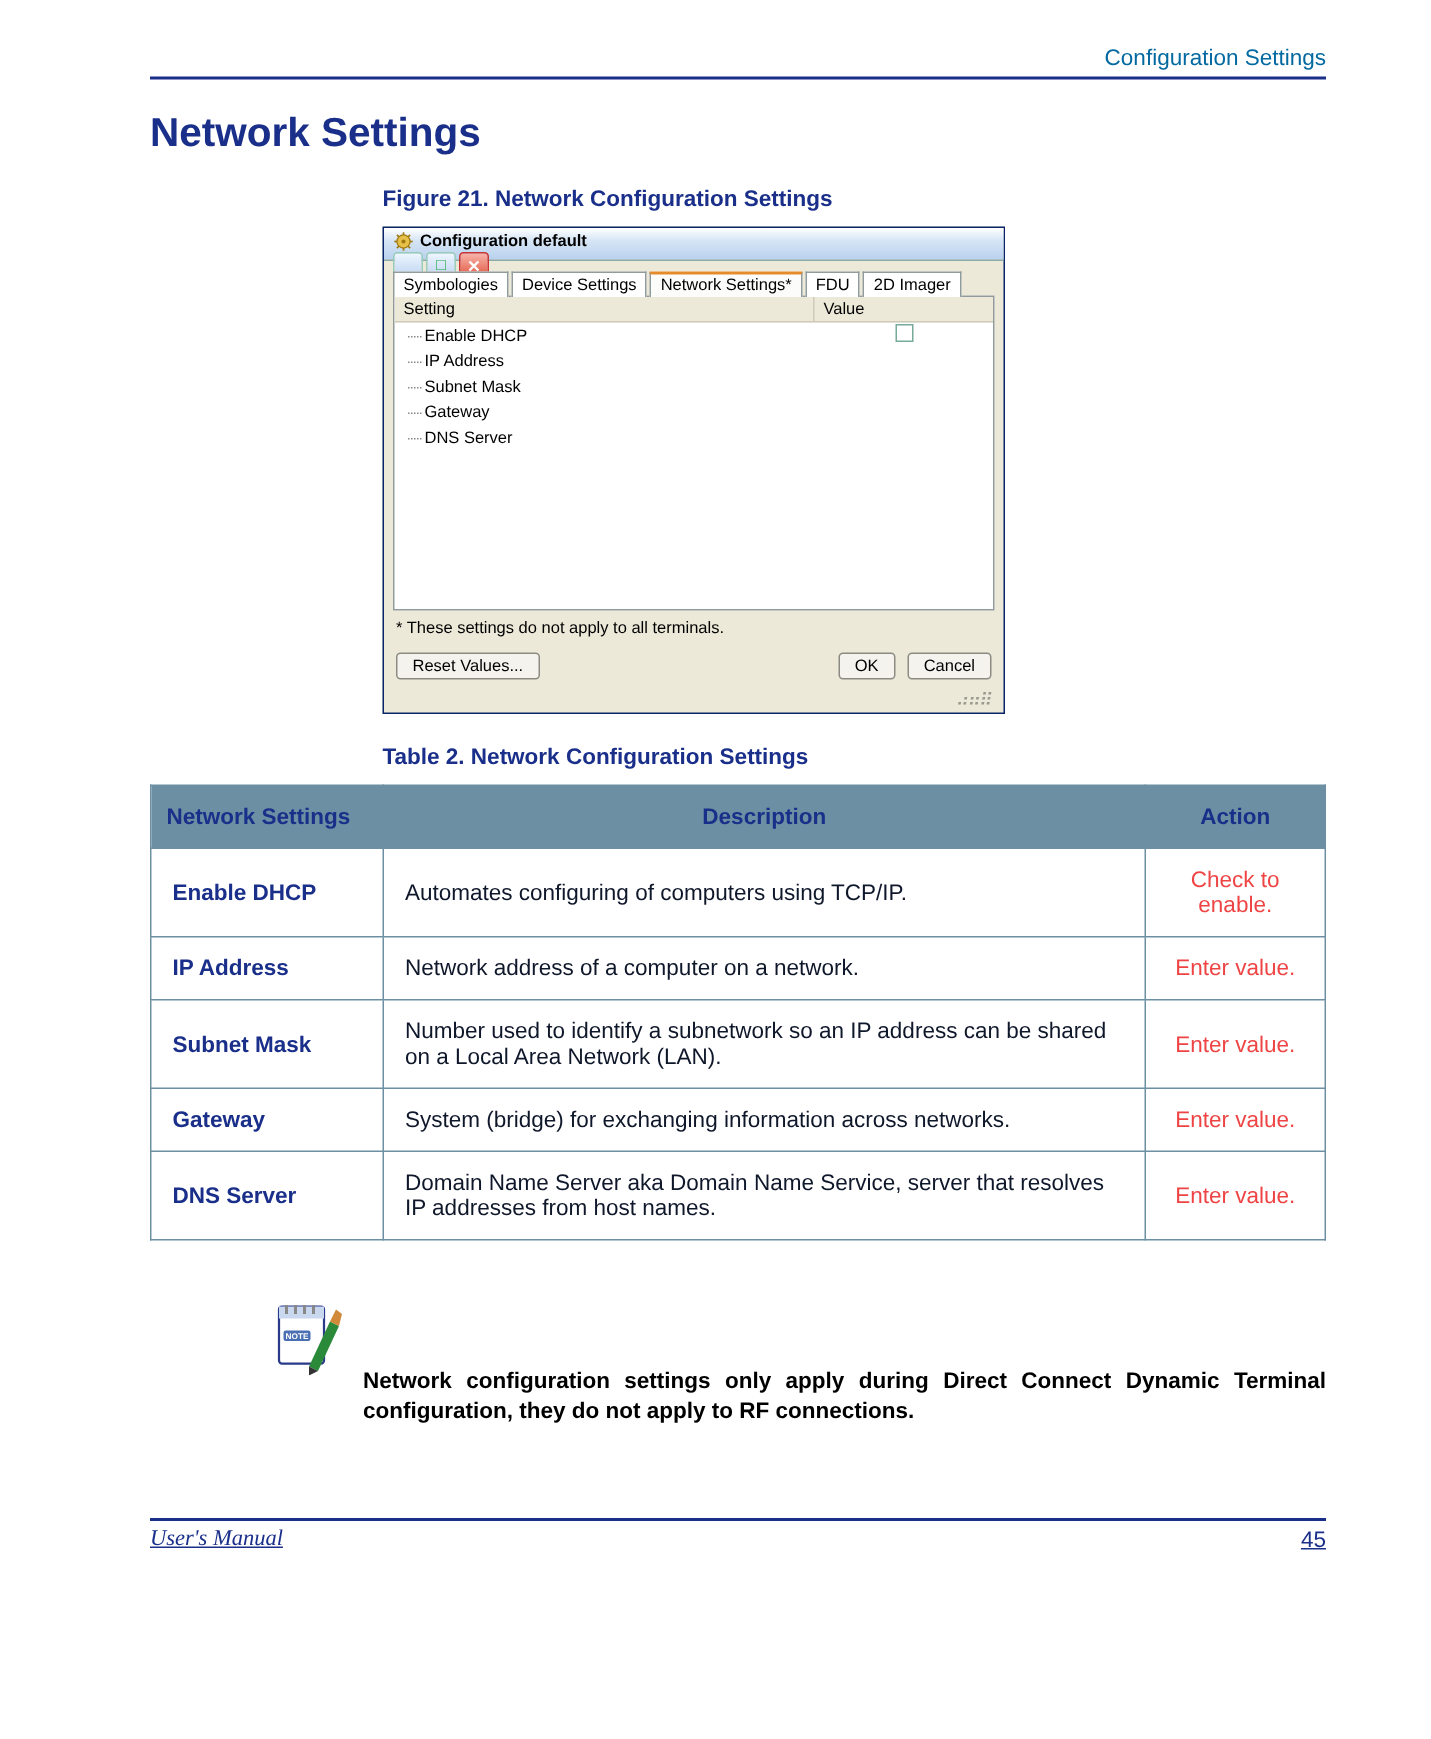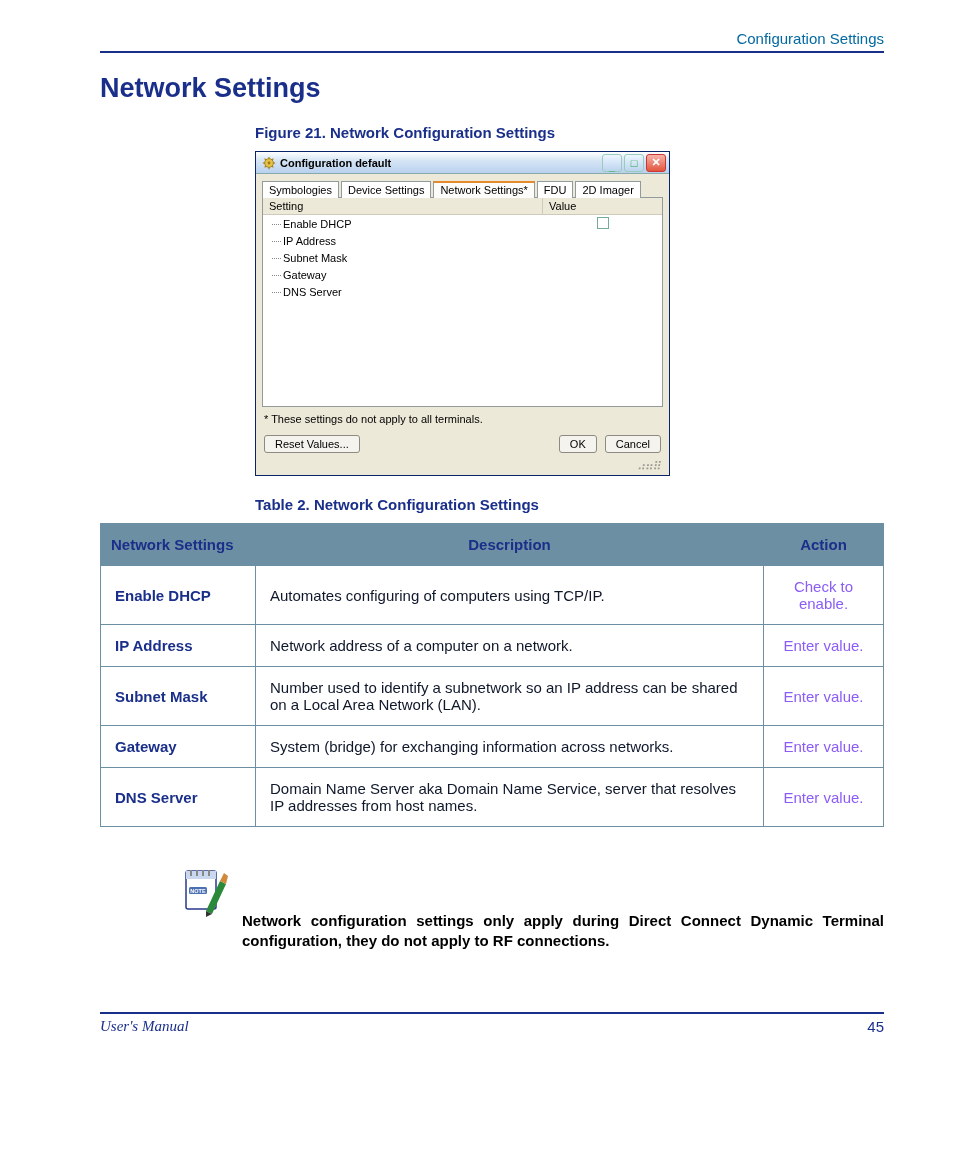--- a/index.html
+++ b/index.html
@@ -62,26 +62,27 @@
   }
   .dialog {
     width: 415px;
     border: 1px solid #0a246a;
     background: #ece9d8;
     font-family: Tahoma, Arial, sans-serif;
     font-size: 11px;
   }
   .titlebar {
     display: flex;
-    align-items: center;
+    align-items: flex-start;
     justify-content: space-between;
     background: linear-gradient(#fff, #d6e5f5 40%, #b9d1ee);
     border-bottom: 1px solid #8aa;
     padding: 2px 3px 2px 6px;
     height: 22px;
+    flex-direction: column;
   }
   .titlebar-left { display: flex; align-items: center; gap: 4px; }
   .titlebar .title-text { font-weight: bold; color: #000; }
   .gear-icon { width: 14px; height: 14px; display:inline-block; }
   .win-btns { display: flex; gap: 2px; }
   .win-btn {
     width: 20px; height: 18px;
     border: 1px solid #fff;
     border-radius: 3px;
     display: inline-flex; align-items: center; justify-content: center;
@@ -160,21 +161,21 @@
   table.settings td {
     border: 1px solid #6d8fa3;
     padding: 12px 14px;
     vertical-align: middle;
   }
   table.settings td.setting-name {
     color: #1a2f8a;
     font-weight: bold;
   }
   table.settings td.desc { color:#0f172a; }
-  table.settings td.action { text-align:center; color:#8b5cf6; }
+  table.settings td.action { text-align:center; color:#ef4444; }
 
   
   .note-block {
     display: flex;
     gap: 12px;
     margin-top: 40px;
     margin-left: 80px;
     align-items: flex-start;
   }
   .note-icon { width: 50px; height: 50px; flex:0 0 auto; }
@@ -191,20 +192,21 @@
   
   .bottom-rule {
     border:none; border-top:2px solid #1a2f8a; margin: 60px 0 4px 0;
   }
   .footer {
     display:flex; justify-content:space-between;
     font-family: Georgia, 'Times New Roman', serif;
     font-style: italic;
     color:#1a2f8a;
     font-size:15px;
+    text-decoration:underline;
   }
   .footer .pnum { font-style: normal; font-family: Arial, sans-serif; }
 </style>
 </head>
 <body>
 
 <div class="page">
   <div class="header-line">Configuration Settings</div>
   <hr class="top-rule">
 

